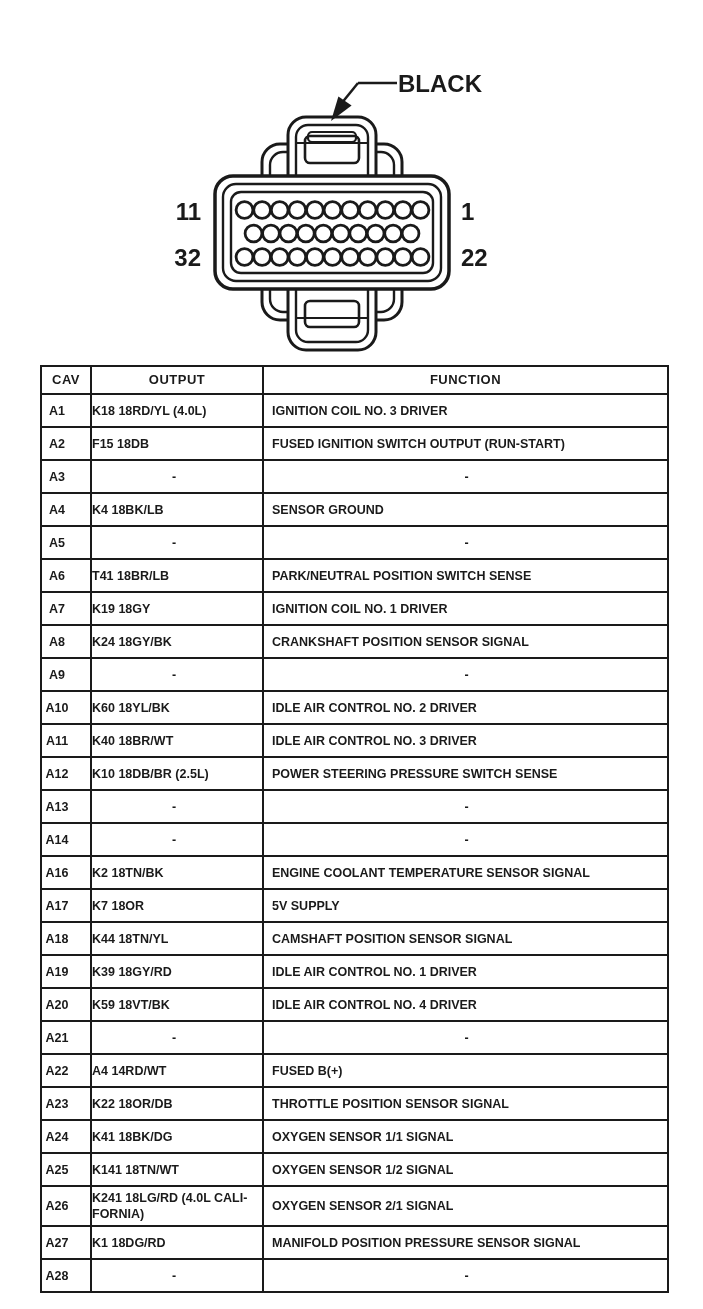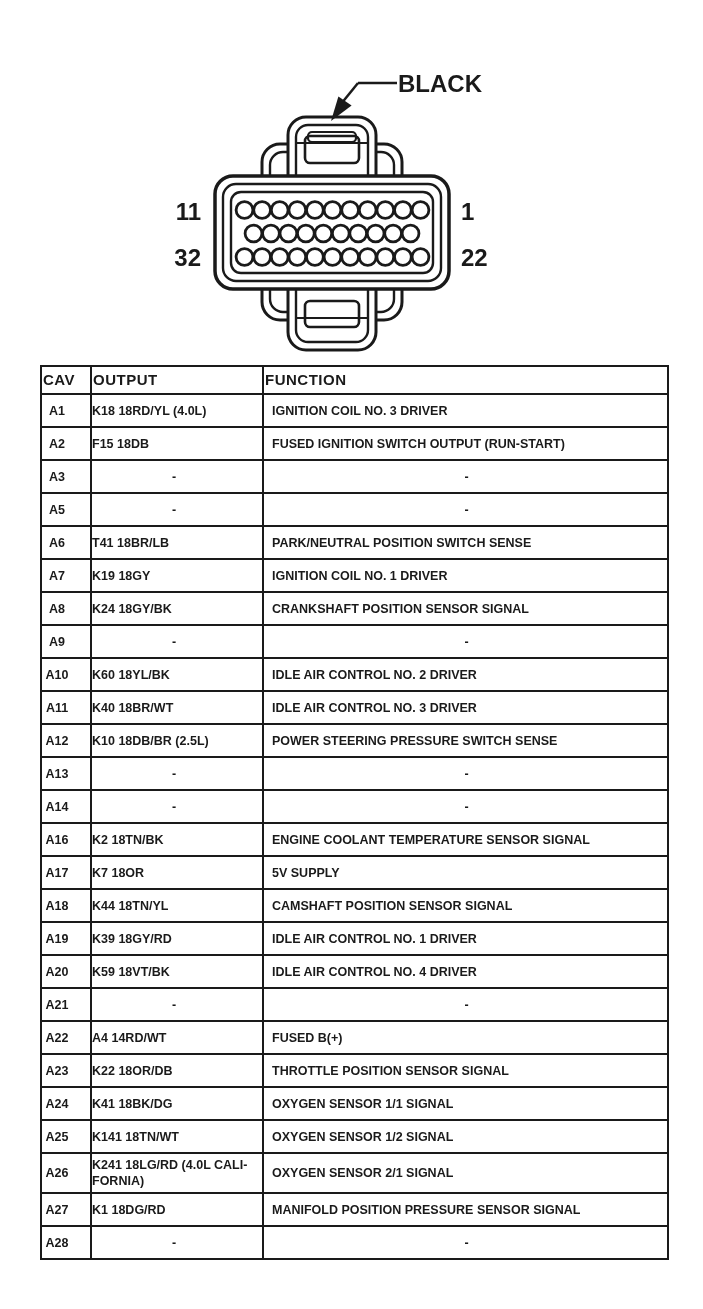--- a/index.html
+++ b/index.html
@@ -14,21 +14,21 @@
   .diagram text { fill:#1a1a1a; font-family:"Liberation Sans", sans-serif; font-weight:bold; }
   .diagram circle { fill:#ffffff; stroke:#1a1a1a; stroke-width:2.8; }
 
   
   .table-wrap { position:absolute; left:40px; top:365px; width:627px; }
   table.pinout { border-collapse:collapse; table-layout:fixed; width:627px; }
   table.pinout th, table.pinout td {
     border:2px solid #1a1a1a; font-weight:bold; color:#1a1a1a;
     font-size:12.5px; line-height:16px; overflow:hidden;
   }
-  table.pinout th { height:24px; text-align:left; font-size:15px; letter-spacing:0.5px; }
+  table.pinout th { height:24px; text-align:center; font-size:13px; letter-spacing:0.5px; }
   table.pinout td { height:25px; padding:3px 6px 3px 8px; vertical-align:middle; }
   table.pinout td:nth-child(1) { text-align:center; padding-left:2px; padding-right:20px; }
   table.pinout td:nth-child(2) { padding-left:0; }
   table.pinout td.c { text-align:center; }
   table.pinout td.pre { white-space:pre-line; }
 </style>
 </head>
 <body>
 
 <div class="page">
@@ -134,20 +134,25 @@
             <td>A2</td>
             <td class="pre">F15 18DB</td>
             <td>FUSED IGNITION SWITCH OUTPUT (RUN-START)</td>
           </tr>
           <tr>
             <td>A3</td>
             <td class="c pre">-</td>
             <td class="c">-</td>
           </tr>
           <tr>
+            <td>A4</td>
+            <td class="pre">K4 18BK/LB</td>
+            <td>SENSOR GROUND</td>
+          </tr>
+          <tr>
             <td>A5</td>
             <td class="c pre">-</td>
             <td class="c">-</td>
           </tr>
           <tr>
             <td>A6</td>
             <td class="pre">T41 18BR/LB</td>
             <td>PARK/NEUTRAL POSITION SWITCH SENSE</td>
           </tr>
           <tr>

